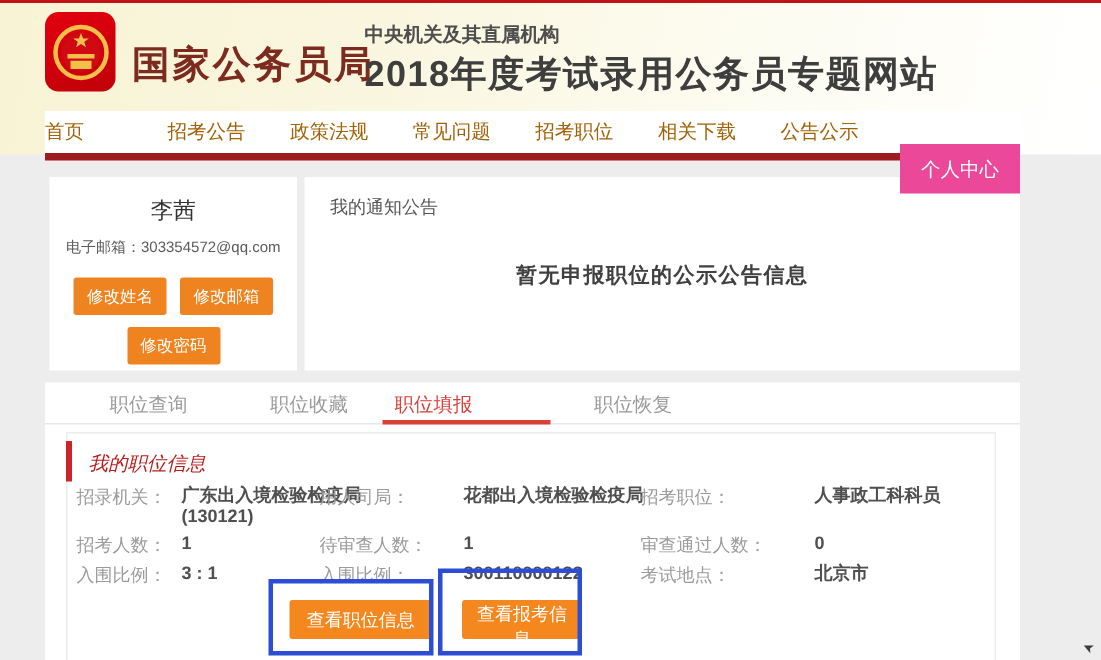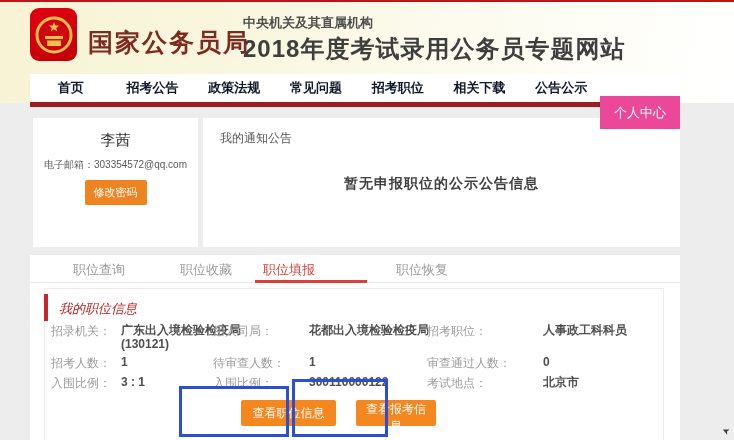--- a/index.html
+++ b/index.html
@@ -23,21 +23,21 @@
   .brand{
     position:absolute;left:88px;top:24px;
     font-size:25px;font-weight:bold;color:#7d2a1f;letter-spacing:2px;
   }
   .sub1{position:absolute;left:243px;top:12px;font-size:13px;font-weight:bold;color:#4e4e4e;}
   .sub2{position:absolute;left:243px;top:31px;font-size:24px;font-weight:bold;color:#3e3e3e;letter-spacing:1px;}
   
   .navbar{position:absolute;left:30px;top:74px;width:650px;height:28px;background:#ffffff;}
   .navitems{position:absolute;left:0;top:0;width:572px;height:28px;display:flex;}
   .navitems span{
-    flex:1;text-align:center;line-height:28px;font-size:13px;color:#0f172a;cursor:pointer;font-weight:bold;
+    flex:1;text-align:left;line-height:28px;font-size:13px;color:#a16207;cursor:pointer;
   }
   .navline{position:absolute;left:30px;top:102px;width:650px;height:5px;background:#9e1b20;}
   .navactive{
     position:absolute;left:600px;top:75px;width:80px;height:33px;
     background:#ec4899;color:#ffffff;font-size:13px;text-align:center;line-height:33px;z-index:3;margin-top:21px;
   }
   
   .profile{
     position:absolute;left:33px;top:118px;width:165px;height:129px;background:#ffffff;
     text-align:center;box-sizing:border-box;padding-top:13px;
@@ -73,21 +73,21 @@
   .redbar{position:absolute;left:-1px;top:5px;width:4px;height:27px;background:#ce2329;}
   .jtitle{position:absolute;left:14px;top:11px;font-size:13px;color:#b91c1c;font-style:italic;}
   .f-label{position:absolute;font-size:12px;color:#9b9b9b;text-align:left;}
   .f-value{position:absolute;font-size:12px;font-weight:bold;color:#4f4f4f;white-space:pre-line;line-height:14px;}
   .r1{top:34px;} .r2{top:66px;} .r3{top:86px;}
   .fl1{left:6px;width:64px;} .fv1{left:76px;}
   .fl2{left:168px;width:88px;} .fv2{left:264px;}
   .fl3{left:382px;width:106px;} .fv3{left:498px;}
   .btn-main{
     position:absolute;top:111px;height:26px;background:#f5871f;color:#ffffff;
-    font-size:12px;border:none;border-radius:2px;cursor:pointer;font-family:inherit;margin-left:48px;
+    font-size:12px;border:none;border-radius:2px;cursor:pointer;font-family:inherit;
   }
   .b1{left:148px;width:95px;}
   .b2{left:263px;width:80px;}
   .b3{left:349px;width:92px;background:#fcf2e6;border:1px solid #f3bf8b;color:#f08519;box-sizing:border-box;}
   
   .hl{position:absolute;border:3px solid #2b4ed4;z-index:10;box-sizing:border-box;}
   .hl1{left:179px;top:386px;width:110px;height:51px;}
   .hl2{left:292px;top:379px;width:96px;height:58px;}
   
   .cursor{position:absolute;left:722px;top:426px;font-size:9px;color:#3c3c3c;transform:rotate(205deg);z-index:11;}
@@ -122,20 +122,24 @@
     <span>相关下载</span>
     <span>公告公示</span>
   </div>
 </div>
 <div class="navline"></div>
 <div class="navactive">个人中心</div>
 
 <div class="profile">
   <div class="pname">李茜</div>
   <div class="pemail">电子邮箱：303354572@qq.com</div>
+  <div class="pbtnrow">
+    <button class="obtn-sm">修改姓名</button>
+    <button class="obtn-sm">修改邮箱</button>
+  </div>
   <div class="pbtnrow2">
     <button class="obtn-sm">修改密码</button>
   </div>
 </div>
 
 <div class="notice">
   <div class="ntitle">我的通知公告</div>
   <div class="nmsg">暂无申报职位的公示公告信息</div>
 </div>
 

